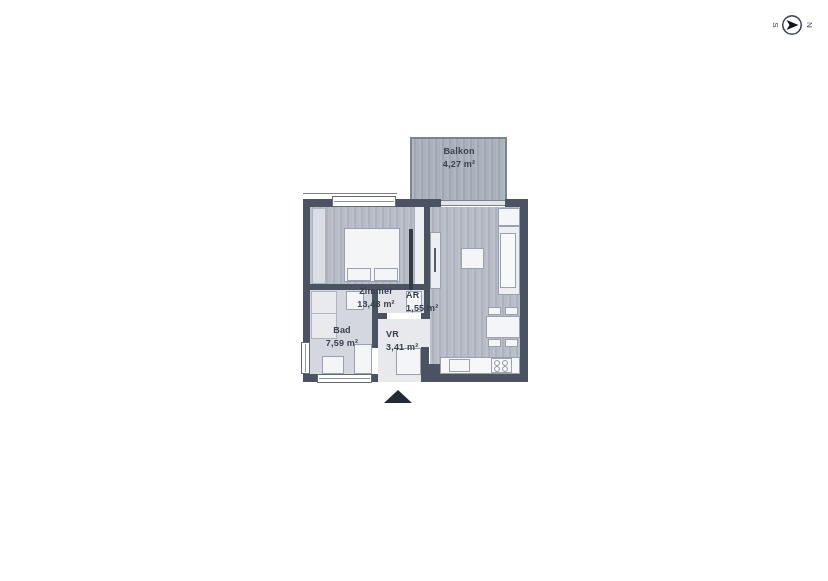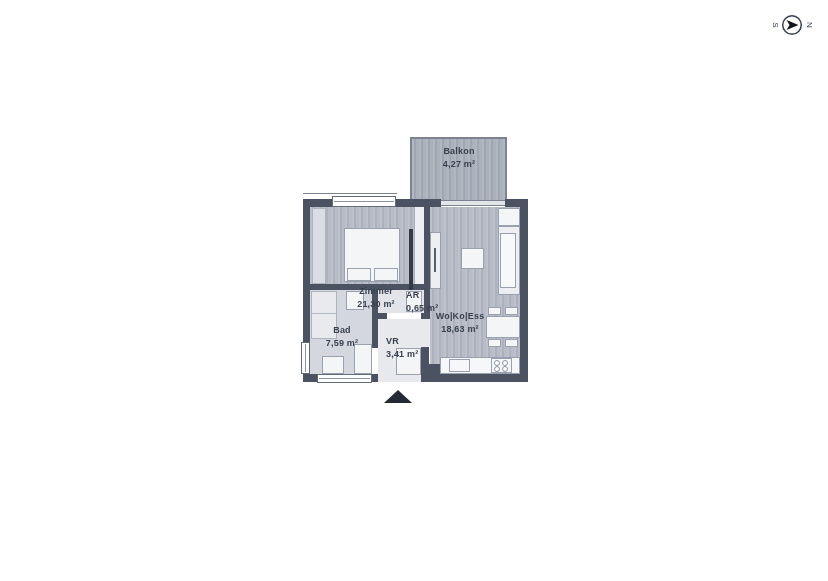--- a/index.html
+++ b/index.html
@@ -117,37 +117,33 @@
     <div class="furn" style="left:396px; top:348px; width:25px; height:27px;"></div>
 
     <div class="arrow-up" style="left:384px; top:390px;"></div>
 
     <div class="lab center" style="left:409px; top:145px; width:100px;">
       <div>Balkon</div>
       <div>4,27 m²</div>
     </div>
     <div class="lab center" style="left:336px; top:237px; width:80px;margin-top:48px;">
       <div>Zimmer</div>
-      <div>21,30 m²</div>
+      <div>13,48 m²</div>
     </div>
     <div class="lab" style="left:386px; top:289px; width:40px;margin-left:20px;">
       <div>AR</div>
-      <div>0,65 m²</div>
+      <div>1,55 m²</div>
     </div>
     <div class="lab center" style="left:312px; top:324px; width:60px;">
       <div>Bad</div>
       <div>7,59 m²</div>
     </div>
-    <div class="lab" style="left:386px; top:335px; width:40px;">
+    <div class="lab" style="left:386px; top:328px; width:40px;">
       <div>VR</div>
       <div>3,41 m²</div>
-    </div>
-    <div class="lab center" style="left:410px; top:310px; width:100px;">
-      <div>Wo|Ko|Ess</div>
-      <div>18,63 m²</div>
     </div>
   </div>
 
   <svg class="abs" style="left:22px; top:497px;" width="86" height="78" viewBox="0 0 86 78">
     <path d="M12.5,5 L49,3 L49,12.5 L74,10.5 L76,61.5 L12.5,61.5 Z" fill="#ffffff" stroke="#9aa0ac" stroke-width="1.4"></path>
     <g fill="#dcdee4" stroke="#9aa0ac" stroke-width="0.8">
       <rect x="14.5" y="38.5" width="9" height="9.5"></rect>
       <rect x="24" y="38.5" width="11" height="9.5"></rect>
       <rect x="36.5" y="38.5" width="11" height="9.5"></rect>
       <rect x="49" y="38.5" width="11.5" height="9.5" fill="#5d6573"></rect>

